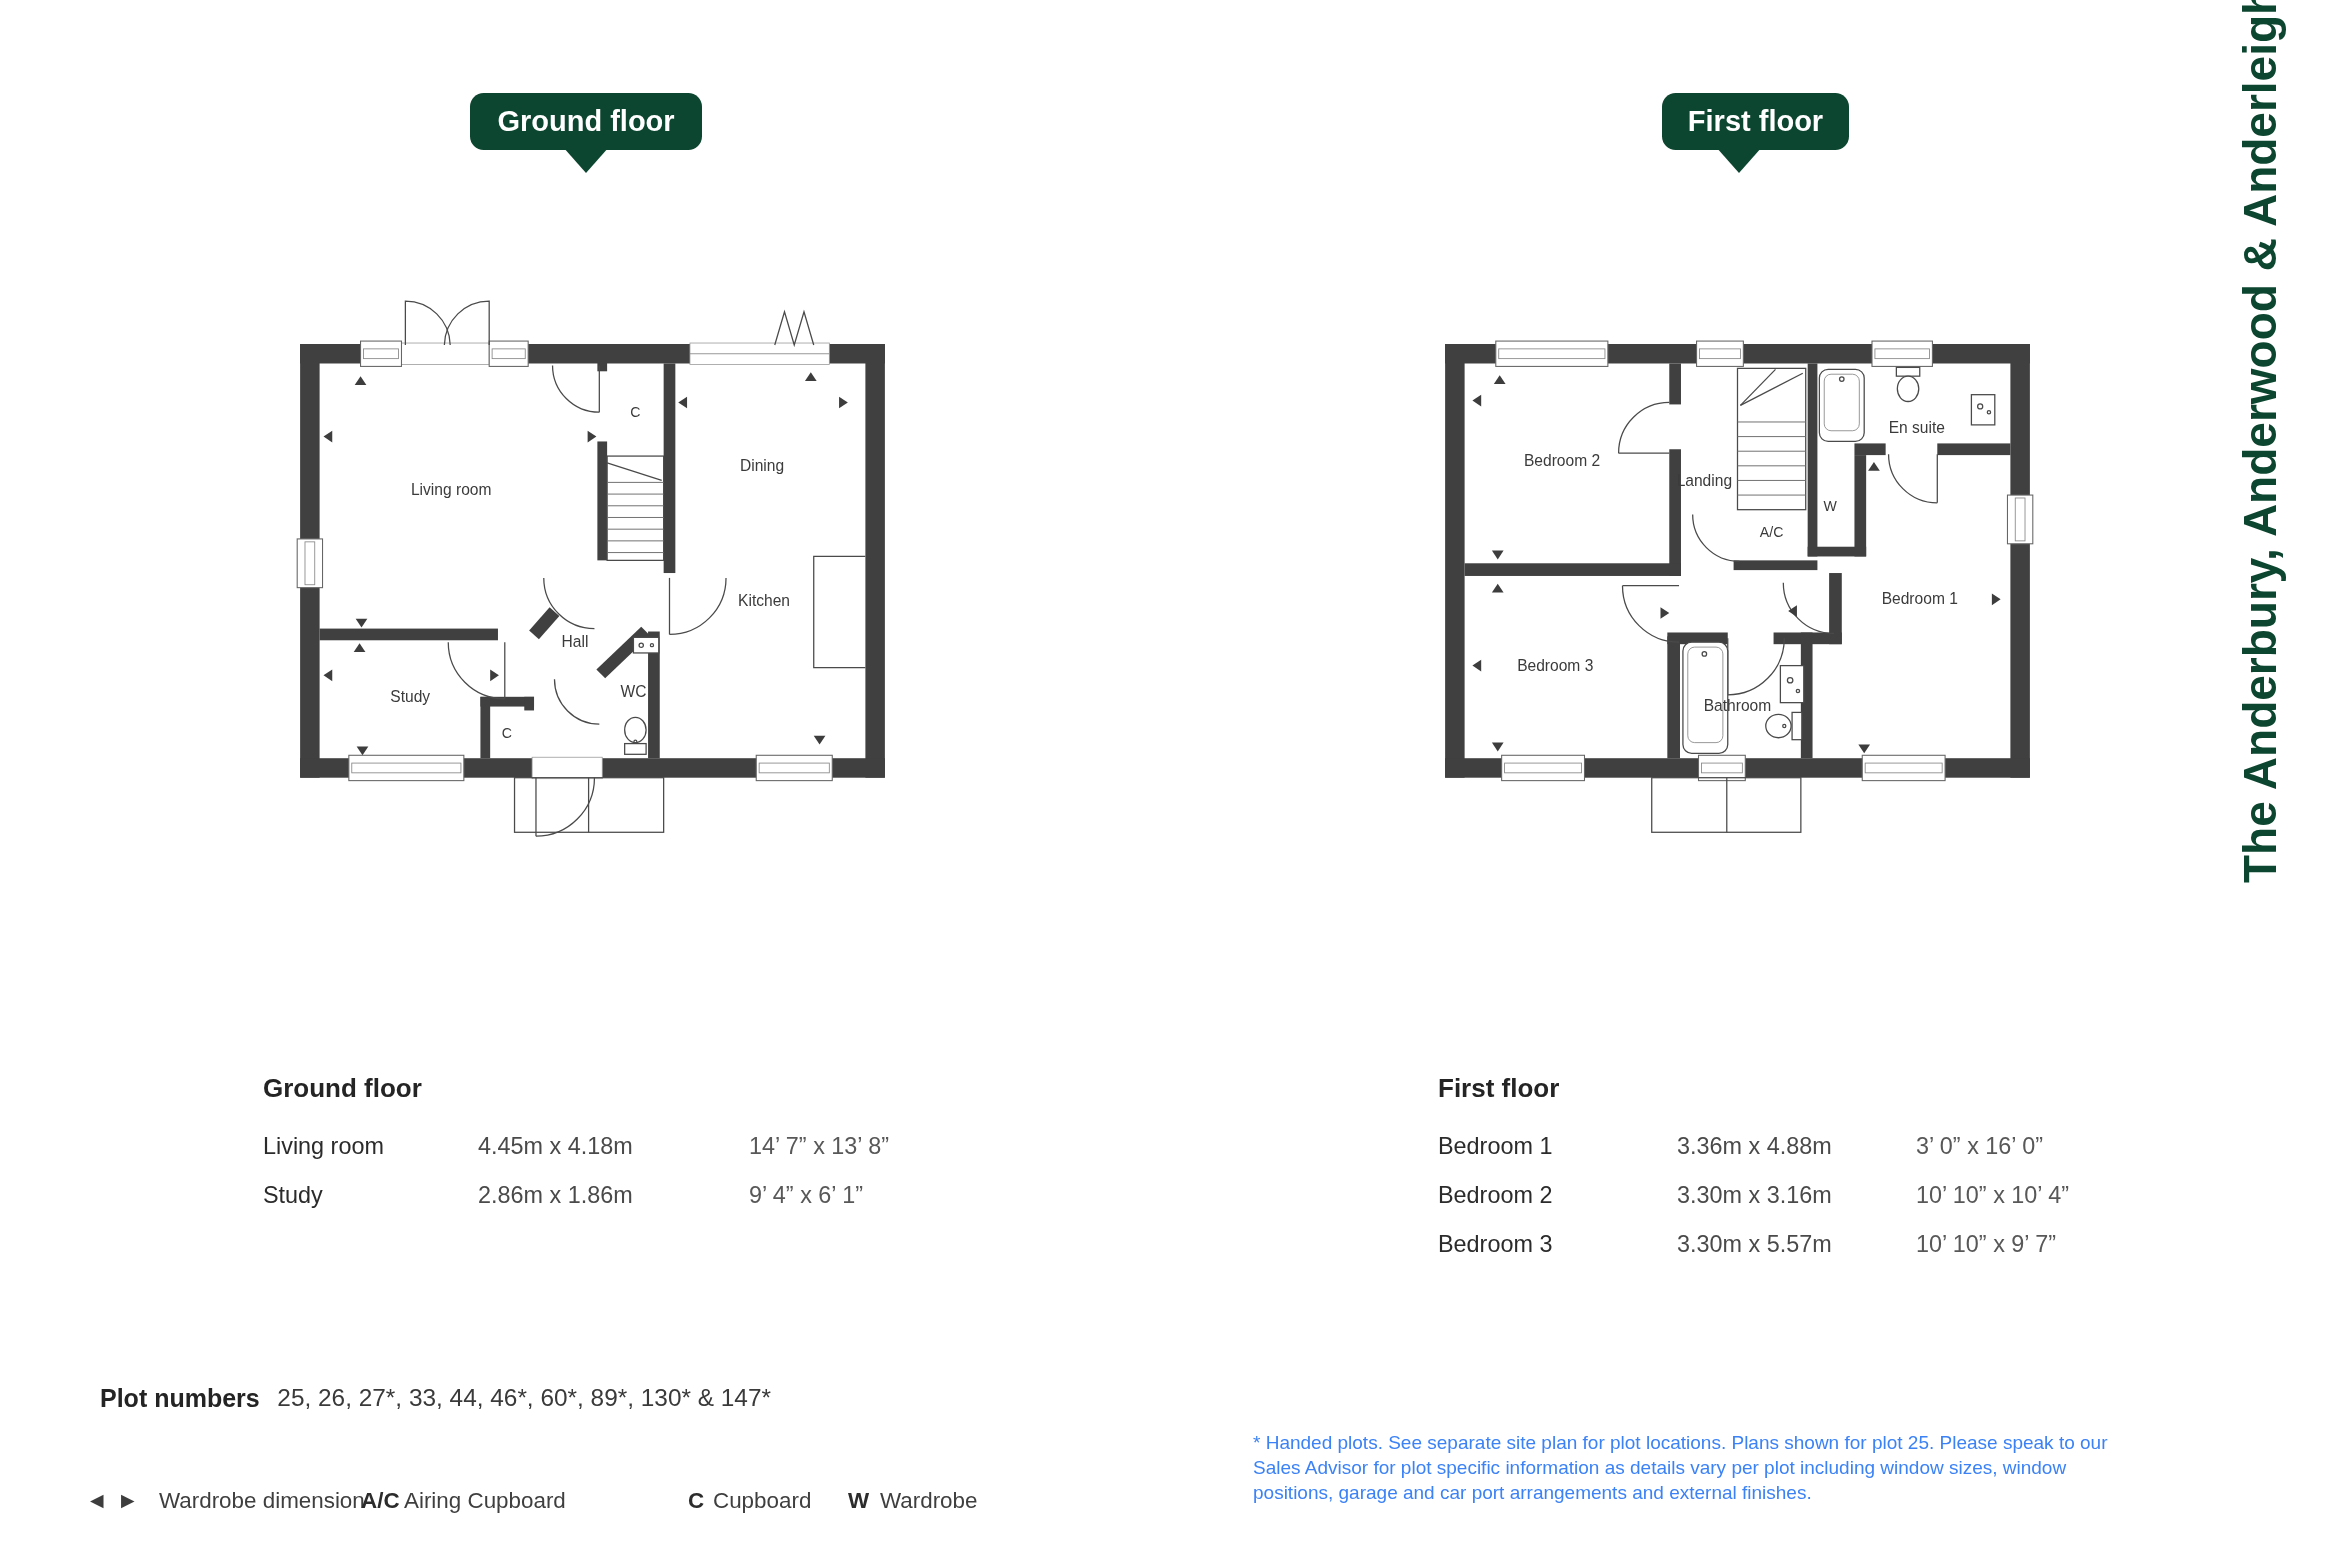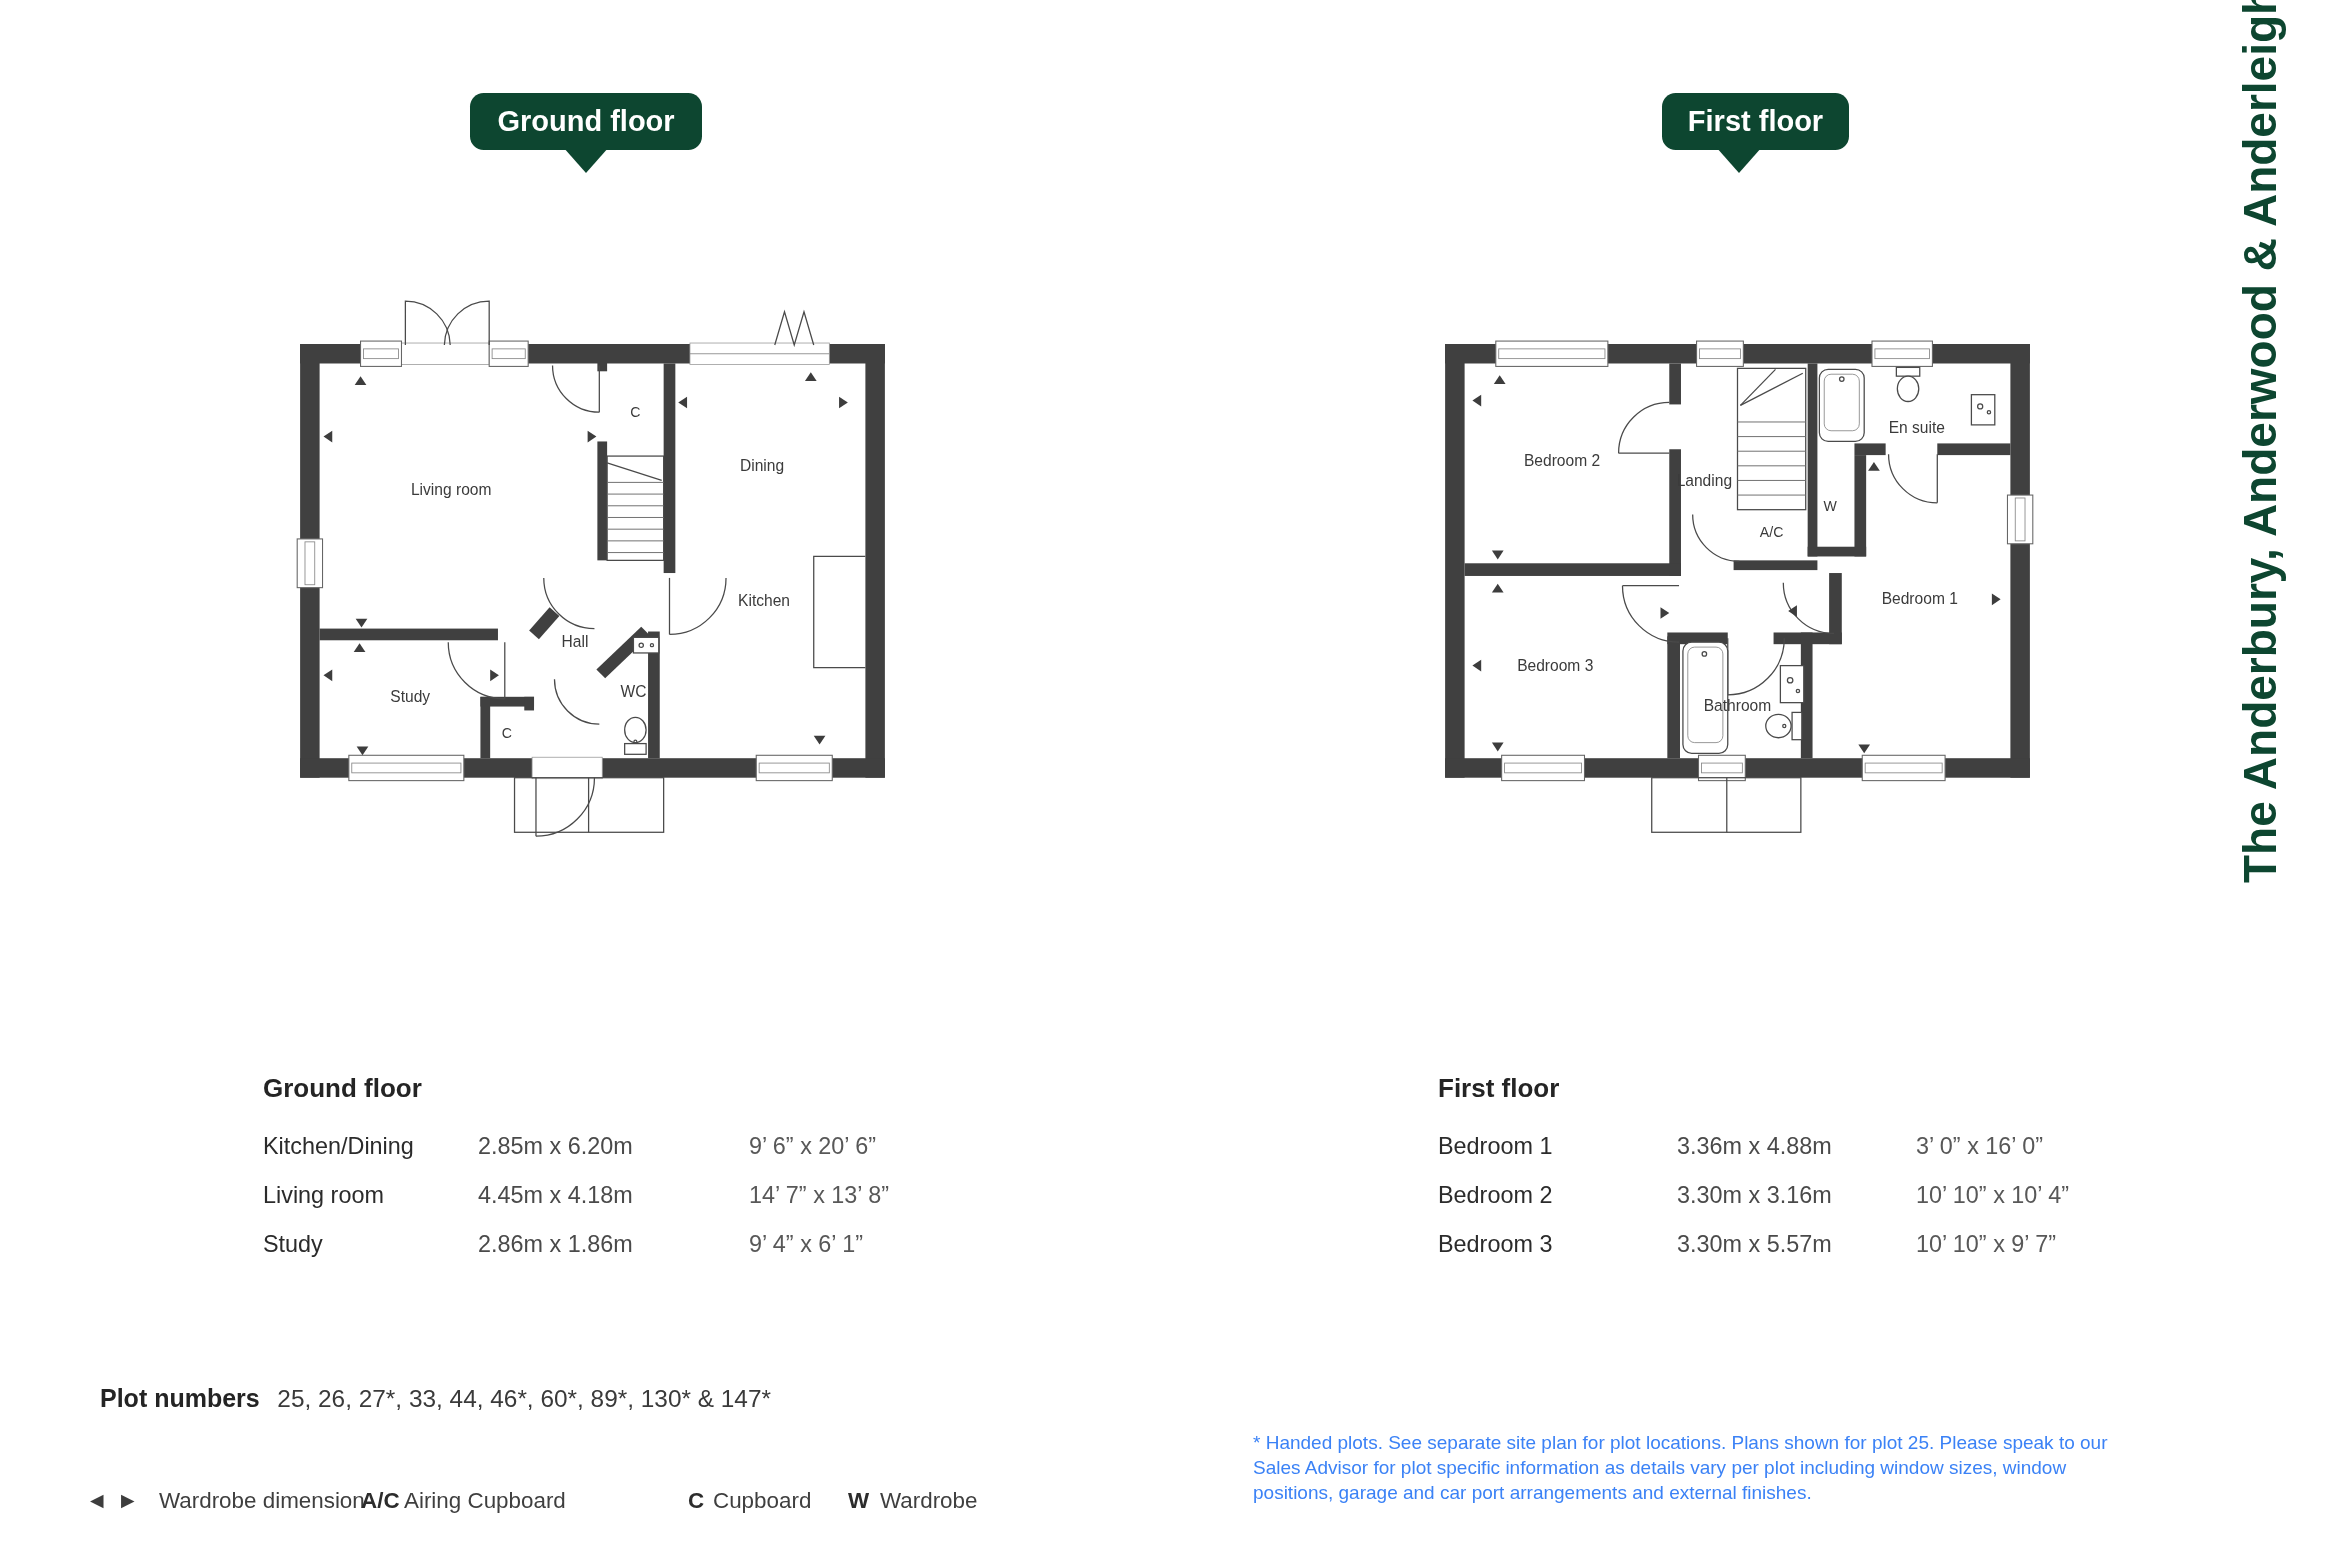--- a/index.html
+++ b/index.html
@@ -25,21 +25,21 @@
     letter-spacing:0px;
   }
   .dim-table{position:absolute;top:1071px;}
   .tbl-header{font-size:26px;font-weight:700;color:#242424;height:51px;line-height:35px;}
   .tbl-row{display:grid;height:49px;align-items:center;font-size:23.4px;}
   .g-cols{grid-template-columns:215px 271px 224px;}
   .f-cols{grid-template-columns:239px 239px 224px;}
   .tbl-room{color:#2b2b2b;}
   .tbl-metric{color:#4a4a4a;}
   .tbl-imperial{color:#585858;}
-  .plot-line{position:absolute;left:100px;top:1384px;display:flex;align-items:flex-end;gap:17.6px;}
+  .plot-line{position:absolute;left:100px;top:1384px;display:flex;align-items:flex-start;gap:17.6px;}
   .plot-label{font-size:25px;font-weight:700;color:#242424;}
   .plot-values{font-size:24.4px;color:#3a3a3a;}
   .legend{position:absolute;left:0;top:1488px;width:2341px;height:33px;font-size:22.4px;color:#3f3f3f;}
   .legend span{position:absolute;white-space:nowrap;}
   .legend .abbr{font-weight:700;color:#2c2c2c;}
   .tri{color:#3d3d3d;font-size:17.6px;top:2px;}
   .disclaimer{
     position:absolute;left:1253px;top:1430px;width:893px;
     font-size:19px;line-height:25px;color:#3b82f6;
   }
@@ -304,25 +304,20 @@
     <text class="room-label" x="113" y="336" text-anchor="middle">Bedroom 3</text>
     <text class="room-label" x="300" y="377" text-anchor="middle">Bathroom</text>
   </g>
 </svg>
 
 <div class="vertical-title">The Anderbury, Anderwood &amp; Anderleigh</div>
 
 <div class="dim-table" style="left:263px;">
   <div class="tbl-header">Ground floor</div>
   <div class="tbl-row g-cols">
-    <span class="tbl-room">Kitchen/Dining</span>
-    <span class="tbl-metric">2.85m x 6.20m</span>
-    <span class="tbl-imperial">9’ 6” x 20’ 6”</span>
-  </div>
-  <div class="tbl-row g-cols">
     <span class="tbl-room">Living room</span>
     <span class="tbl-metric">4.45m x 4.18m</span>
     <span class="tbl-imperial">14’ 7” x 13’ 8”</span>
   </div>
   <div class="tbl-row g-cols">
     <span class="tbl-room">Study</span>
     <span class="tbl-metric">2.86m x 1.86m</span>
     <span class="tbl-imperial">9’ 4” x 6’ 1”</span>
   </div>
 </div>

